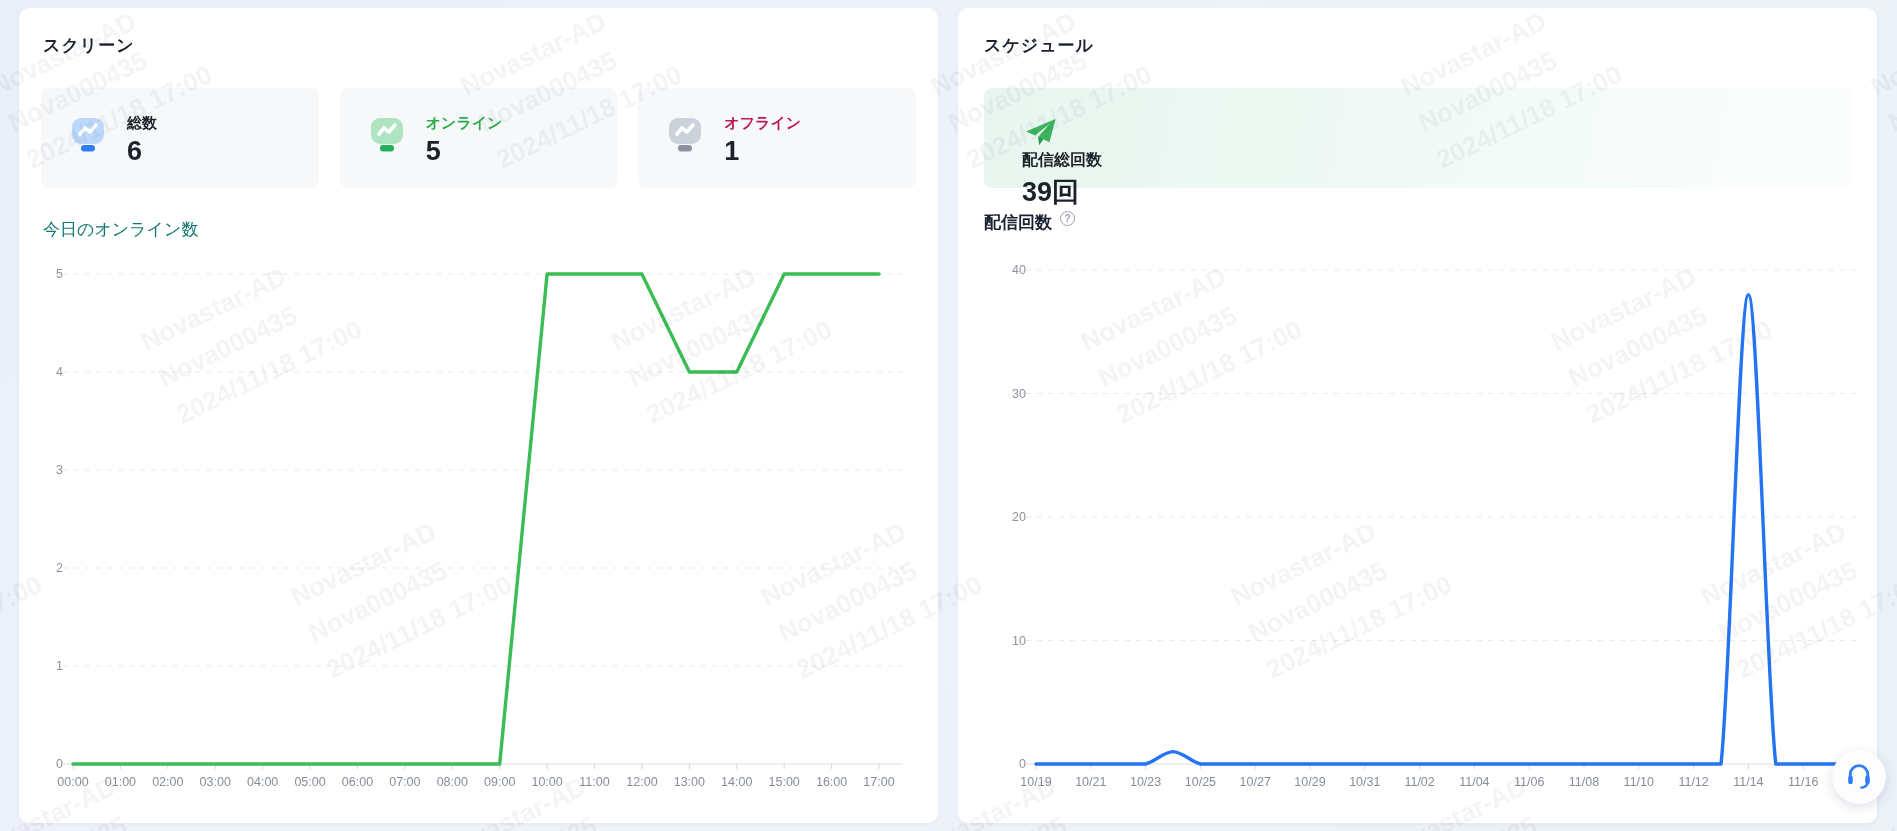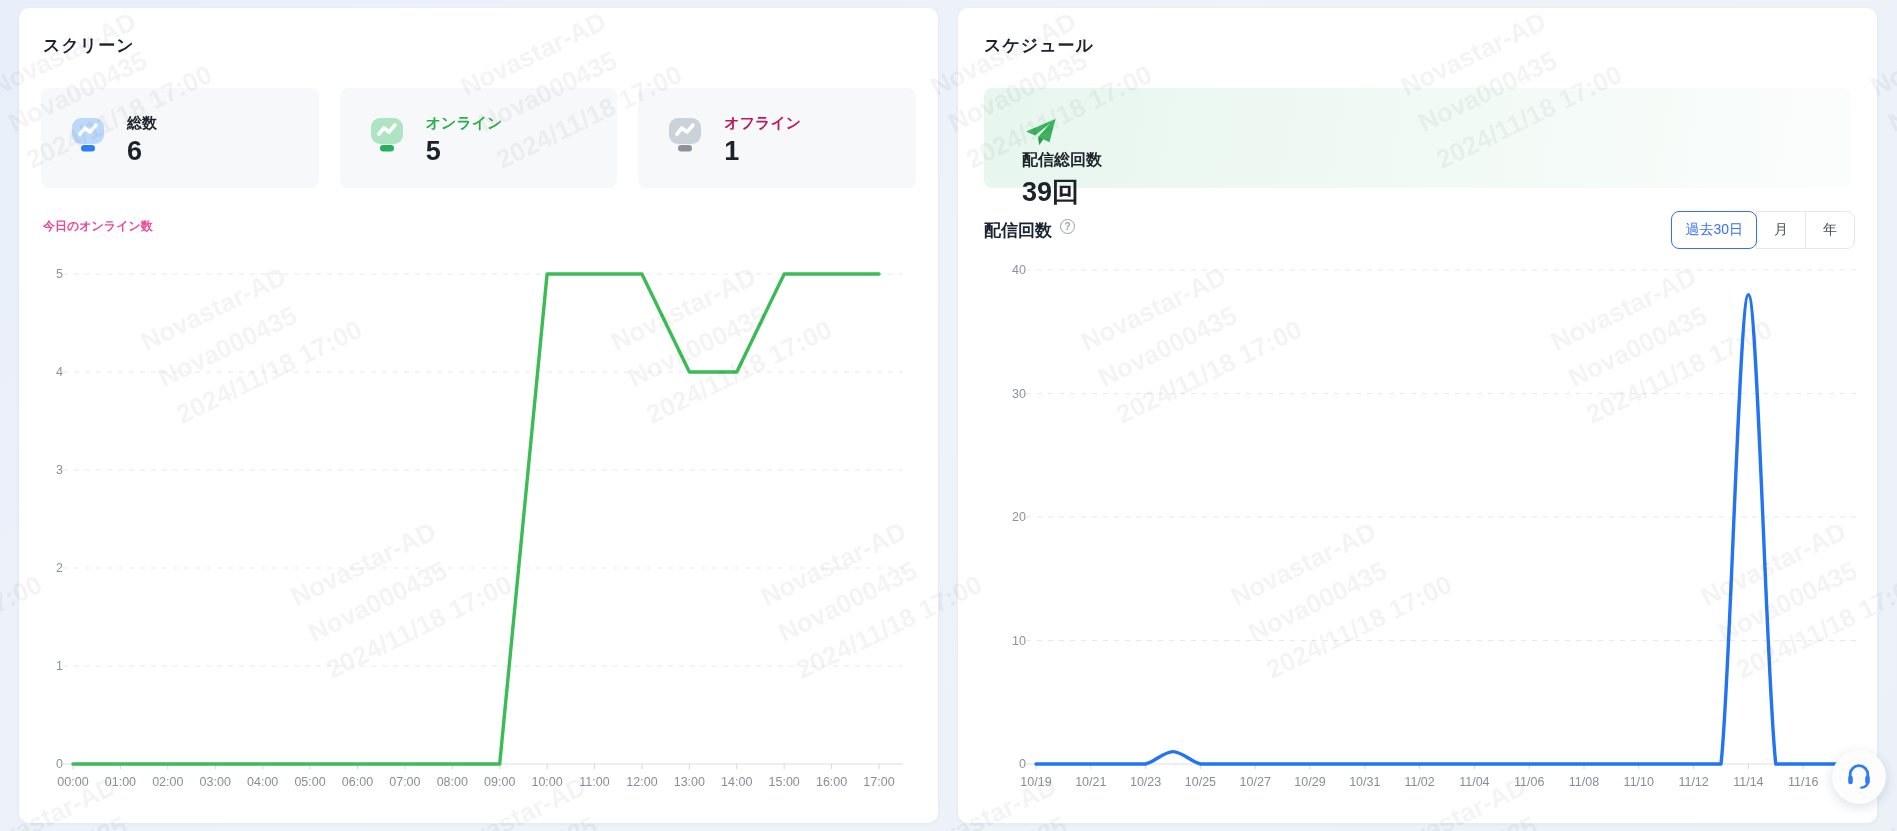--- a/index.html
+++ b/index.html
@@ -38,21 +38,21 @@
   .stat-value { font-size:27px; font-weight:700; color:#1d2129; margin-top:3px; }
 
   .grad-blue  { background:linear-gradient(100deg,#edf1fb 0%,#f6f8fd 55%,#fcfdff 100%); }
   .grad-green { background:linear-gradient(100deg,#e7f6ef 0%,#f2faf6 55%,#fbfdfc 100%);flex-direction:column; }
   .stat-card.wide { padding:26px 0 0 38px; }
   .stat-card.wide .icon-box { margin-right:16px; width:36px; height:36px; }
   .stat-card.wide .stat-label { font-size:16px; }
 
   .chart-title {
     position:absolute; left:24px; top:210px;
-    font-size:12px; font-weight:700; color:#ec4899;
+    font-size:17px; font-weight:400; color:#0f766e;
   }
   .chart-header {
     position:absolute; left:26px; right:22px; top:203px;
     display:flex; align-items:center; justify-content:space-between;
   }
   .chart-header .title-wrap { display:flex; }
   .chart-header .title-txt { font-size:17px; font-weight:700; color:#1b2330; }
   .help-icon {
     width:15px; height:15px; border:1px solid #99a1ad; border-radius:50%;
     color:#99a1ad; font-size:10px; line-height:13px; text-align:center;
@@ -211,25 +211,20 @@
         <div class="stat-value">39回</div>
       </div>
     </div>
   </div>
 
   <div class="chart-header">
     <div class="title-wrap">
       <span class="title-txt">配信回数</span>
       <span class="help-icon">?</span>
     </div>
-    <div class="range-tabs">
-      <div class="tab selected">過去30日</div>
-      <div class="tab">月</div>
-      <div class="tab last">年</div>
-    </div>
   </div>
 
   <svg class="chart" id="right-chart" width="919" height="560">
       <line x1="68" y1="511" x2="902" y2="511" stroke="#d9dde3" stroke-width="1"></line>
       <text x="68" y="515" text-anchor="end" font-size="12.5" fill="#8a93a0">0</text>
       <line x1="68" y1="387.5" x2="902" y2="387.5" stroke="#e6e9ee" stroke-width="1" stroke-dasharray="5,6"></line>
       <text x="68" y="391.5" text-anchor="end" font-size="12.5" fill="#8a93a0">10</text>
       <line x1="68" y1="264" x2="902" y2="264" stroke="#e6e9ee" stroke-width="1" stroke-dasharray="5,6"></line>
       <text x="68" y="268" text-anchor="end" font-size="12.5" fill="#8a93a0">20</text>
       <line x1="68" y1="140.5" x2="902" y2="140.5" stroke="#e6e9ee" stroke-width="1" stroke-dasharray="5,6"></line>

